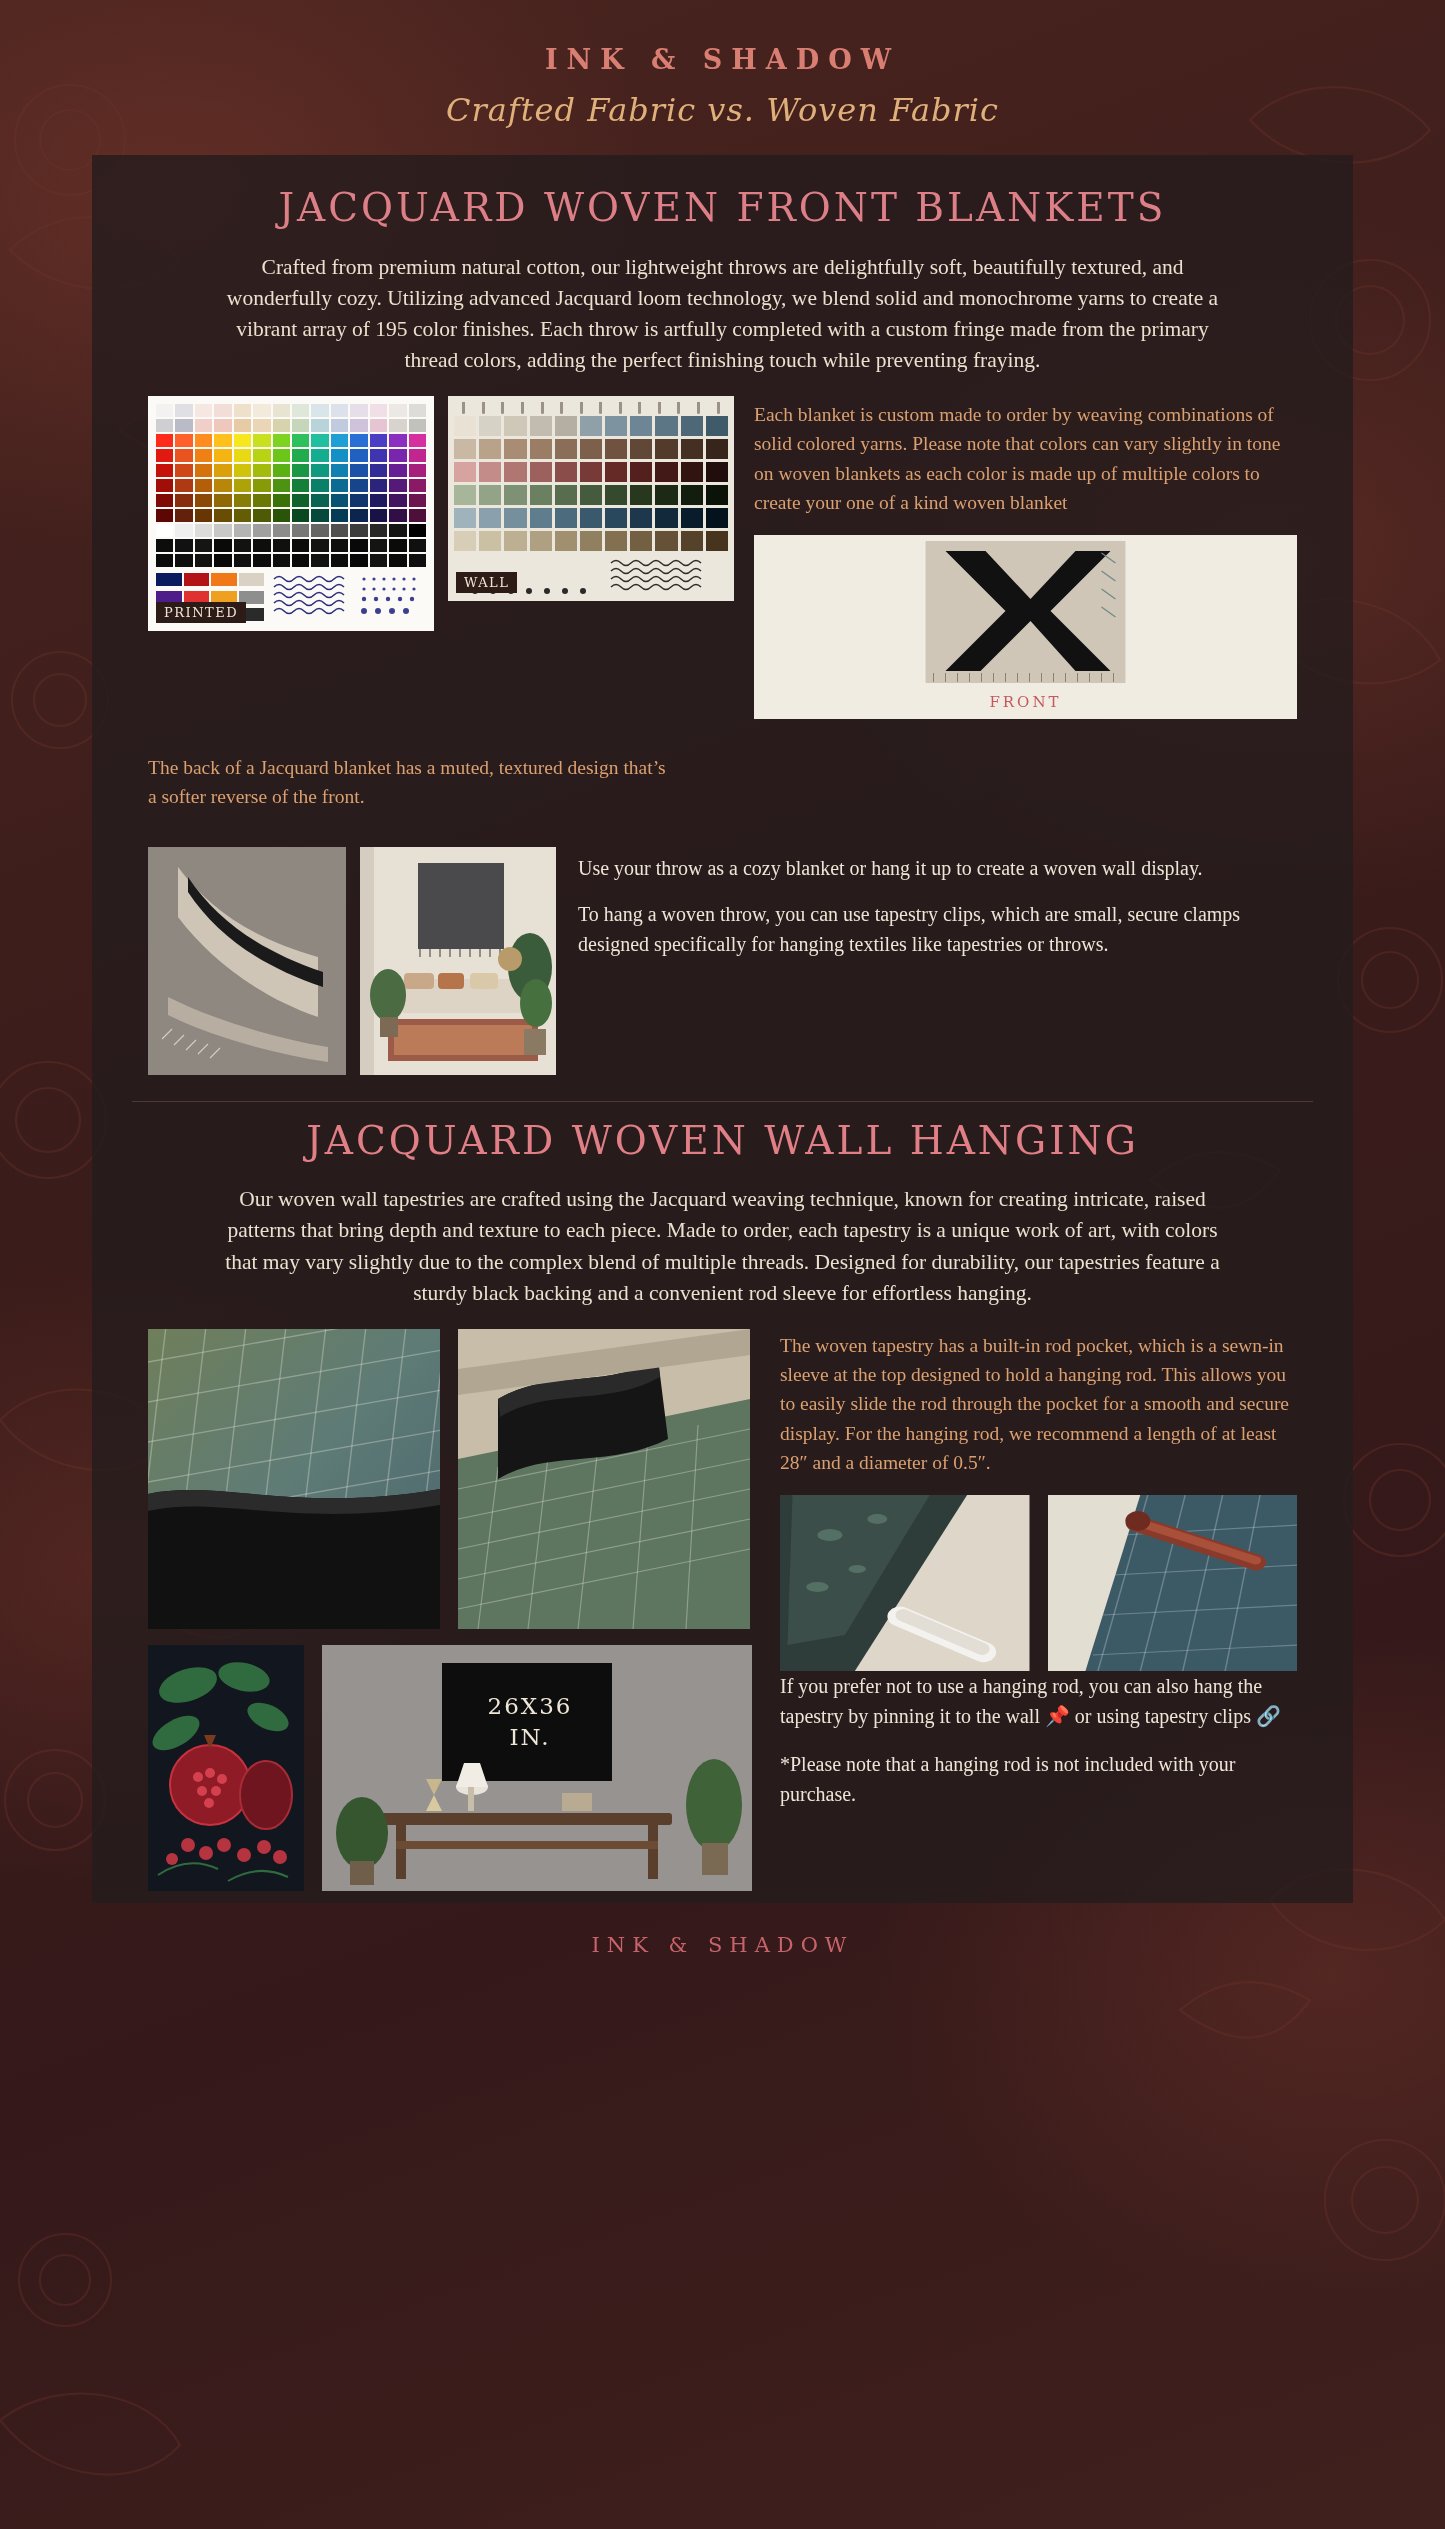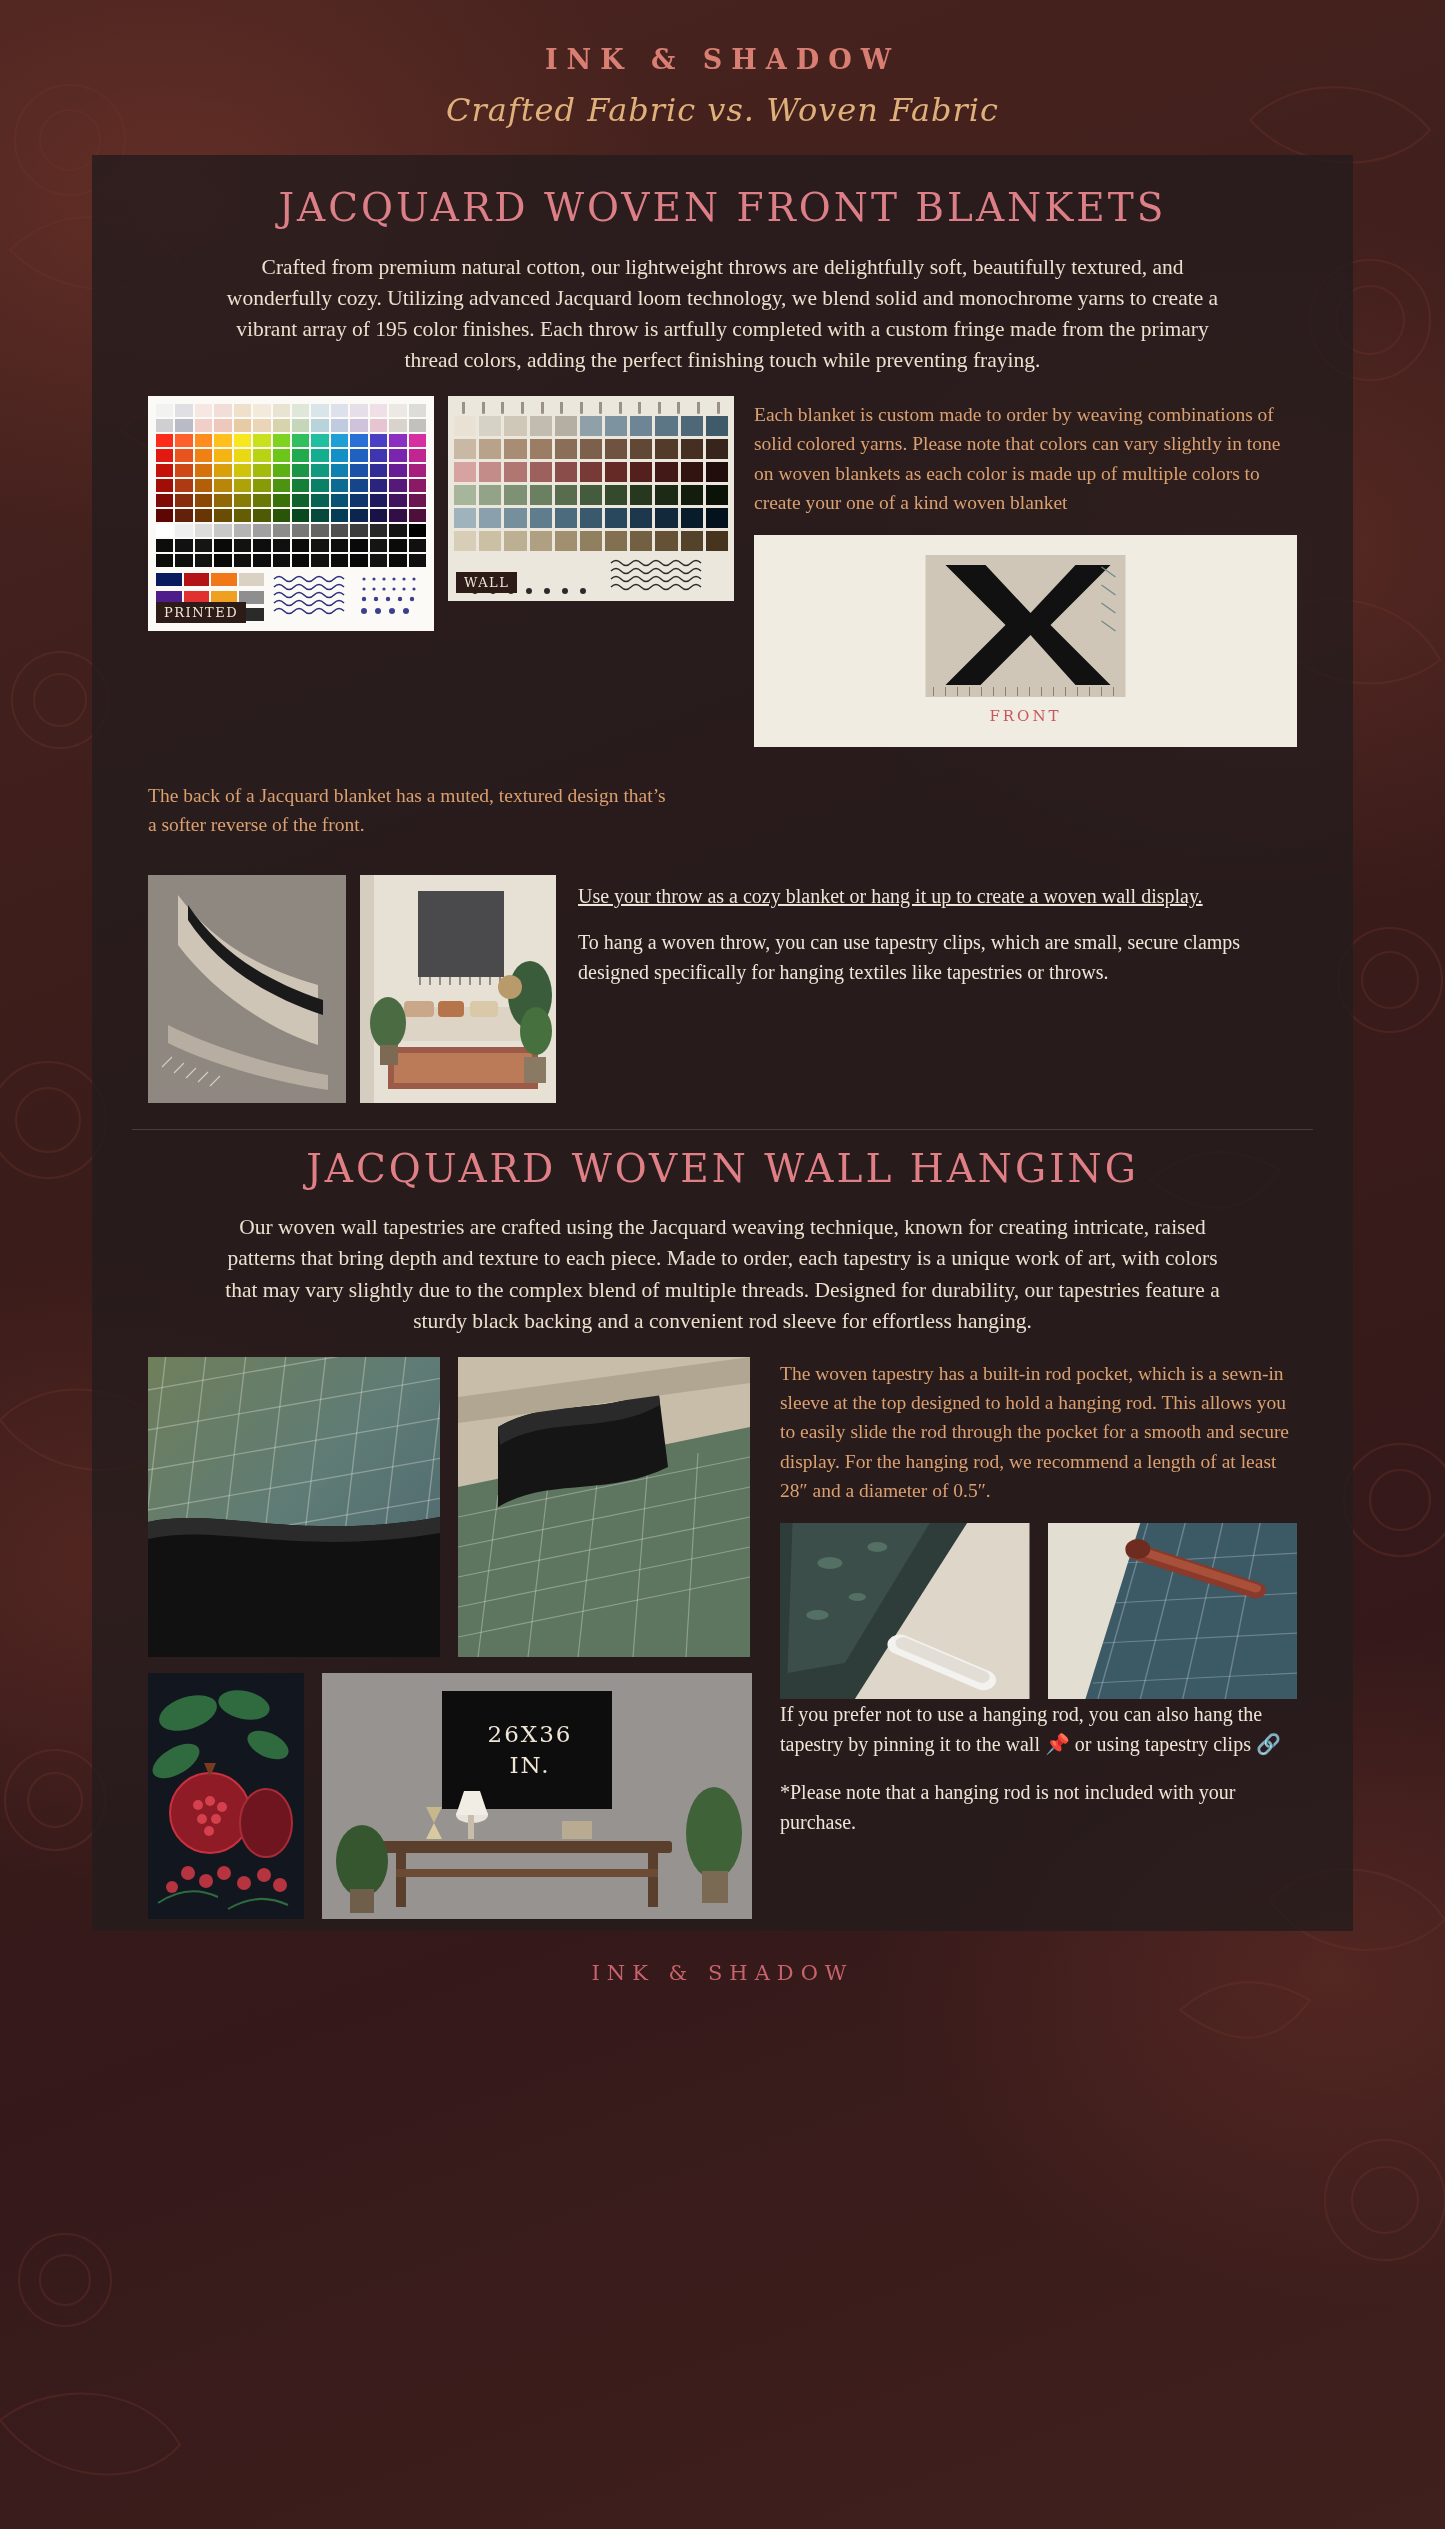--- a/index.html
+++ b/index.html
@@ -494,21 +494,21 @@
               <circle cx="122" cy="34" r="3"></circle>
           </g>
         </svg>
         <div class="tag light">WALL</div>
       </div>
 
       <div style="flex:1; margin-left:20px;">
         <p class="cap-orange" style="margin:4px 0 18px 0;">Each blanket is custom made to order by weaving combinations of solid colored yarns. Please note that colors can vary slightly in tone on woven blankets as each color is made up of multiple colors to create your one of a kind woven blanket</p>
 
         <div class="row" style="gap:18px;">
-          <div style="flex:1;background:#f0ece2;padding:20px;">
+          <div style="flex:1;background:#f0ece2;padding:6px;">
             <svg width="100%" height="142" viewBox="0 0 200 142">
               <rect width="200" height="142" fill="#cfc6b8"></rect>
               <path d="M20,10 L80,70 L20,130 L55,130 L105,80 L150,130 L185,130 L125,70 L185,10 L150,10 L105,58 L60,10 Z" fill="#111"></path>
               <g stroke="#6f8a86" stroke-width="1.2">
                 <path d="M176,12 l14,10 M176,30 l14,10 M176,48 l14,10 M176,66 l14,10"></path>
               </g>
               <g stroke="#8a8275" stroke-width="1">
                 <path d="M8,132 v9 M20,132 v9 M32,132 v9 M44,132 v9 M56,132 v9 M68,132 v9 M80,132 v9 M92,132 v9 M104,132 v9 M116,132 v9 M128,132 v9 M140,132 v9 M152,132 v9 M164,132 v9 M176,132 v9 M188,132 v9"></path>
               </g>
             </svg>
@@ -548,21 +548,21 @@
           <rect x="34" y="178" width="138" height="30" fill="#bb7a58"></rect>
           <ellipse cx="170" cy="120" rx="22" ry="34" fill="#3b5c3a"></ellipse>
           <ellipse cx="176" cy="156" rx="16" ry="24" fill="#47703f"></ellipse>
           <rect x="164" y="182" width="22" height="26" fill="#8b7a63"></rect>
           <ellipse cx="28" cy="148" rx="18" ry="26" fill="#4b6b43"></ellipse>
           <rect x="20" y="170" width="18" height="20" fill="#7c6a54"></rect>
           <circle cx="150" cy="112" r="12" fill="#b99a6a"></circle>
         </svg>
       </div>
       <div style="flex:1; margin-left:22px; padding-top:6px;">
-        <p class="cap-cream" style="margin:0 0 16px 0;text-decoration:underline;">Use your throw as a cozy blanket or hang it up to create a woven wall display.</p>
+        <p class="cap-cream" style="margin:0 0 16px 0;">Use your throw as a cozy blanket or hang it up to create a woven wall display.</p>
         <p class="cap-cream" style="margin:0;"> To hang a woven throw, you can use tapestry clips, which are small, secure clamps designed specifically for hanging textiles like tapestries or throws.</p>
       </div>
     </div>
 
     <div class="hr-div"></div>
 
     <h2 class="section-title pink2">JACQUARD WOVEN WALL HANGING</h2>
     <p class="intro">Our woven wall tapestries are crafted using the Jacquard weaving technique, known for creating intricate, raised patterns that bring depth and texture to each piece. Made to order, each tapestry is a unique work of art, with colors that may vary slightly due to the complex blend of multiple threads. Designed for durability, our tapestries feature a sturdy  black backing and a convenient rod sleeve for effortless hanging.</p>
 
     <div class="row" style="padding:0 56px; align-items:flex-start;">

